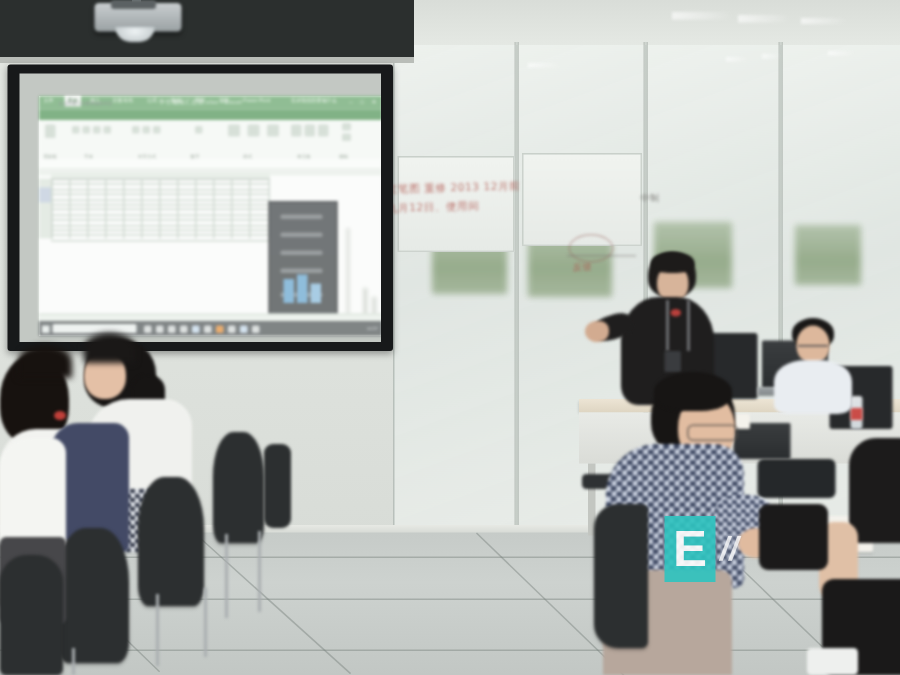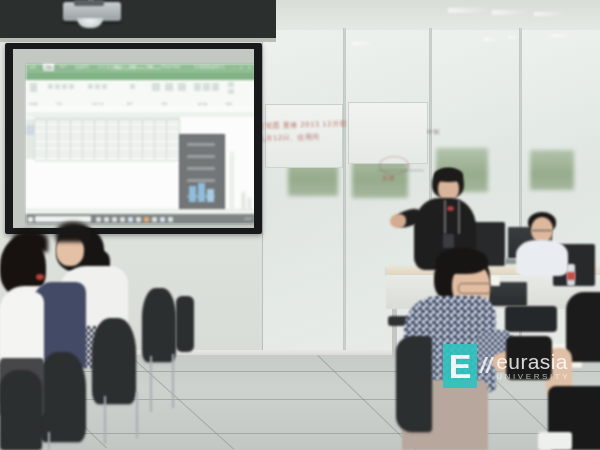--- a/index.html
+++ b/index.html
@@ -381,19 +381,15 @@
   <div class="blur" style="position:absolute;left:176px;top:296px;width:18px;height:56px;background:#2c2f30;border-radius:6px;"></div>
 
   <div class="blur2" style="position:absolute;left:56px;top:222px;width:34px;height:20px;background:#1a1817;border-radius:50% 50% 0 0;"></div>
   <div class="blur2" style="position:absolute;left:12px;top:230px;width:36px;height:22px;background:#17120f;border-radius:50% 50% 0 0;"></div>
 
   <div class="wm">
     <div class="wm-e">
       <span>E</span>
     </div>
     <div class="wm-slash">//</div>
-    <div class="wm-text">
-      <div class="wm-main">eurasia</div>
-      <div class="wm-sub">UNIVERSITY</div>
-    </div>
   </div>
 
 </div>
 
 </body></html>

